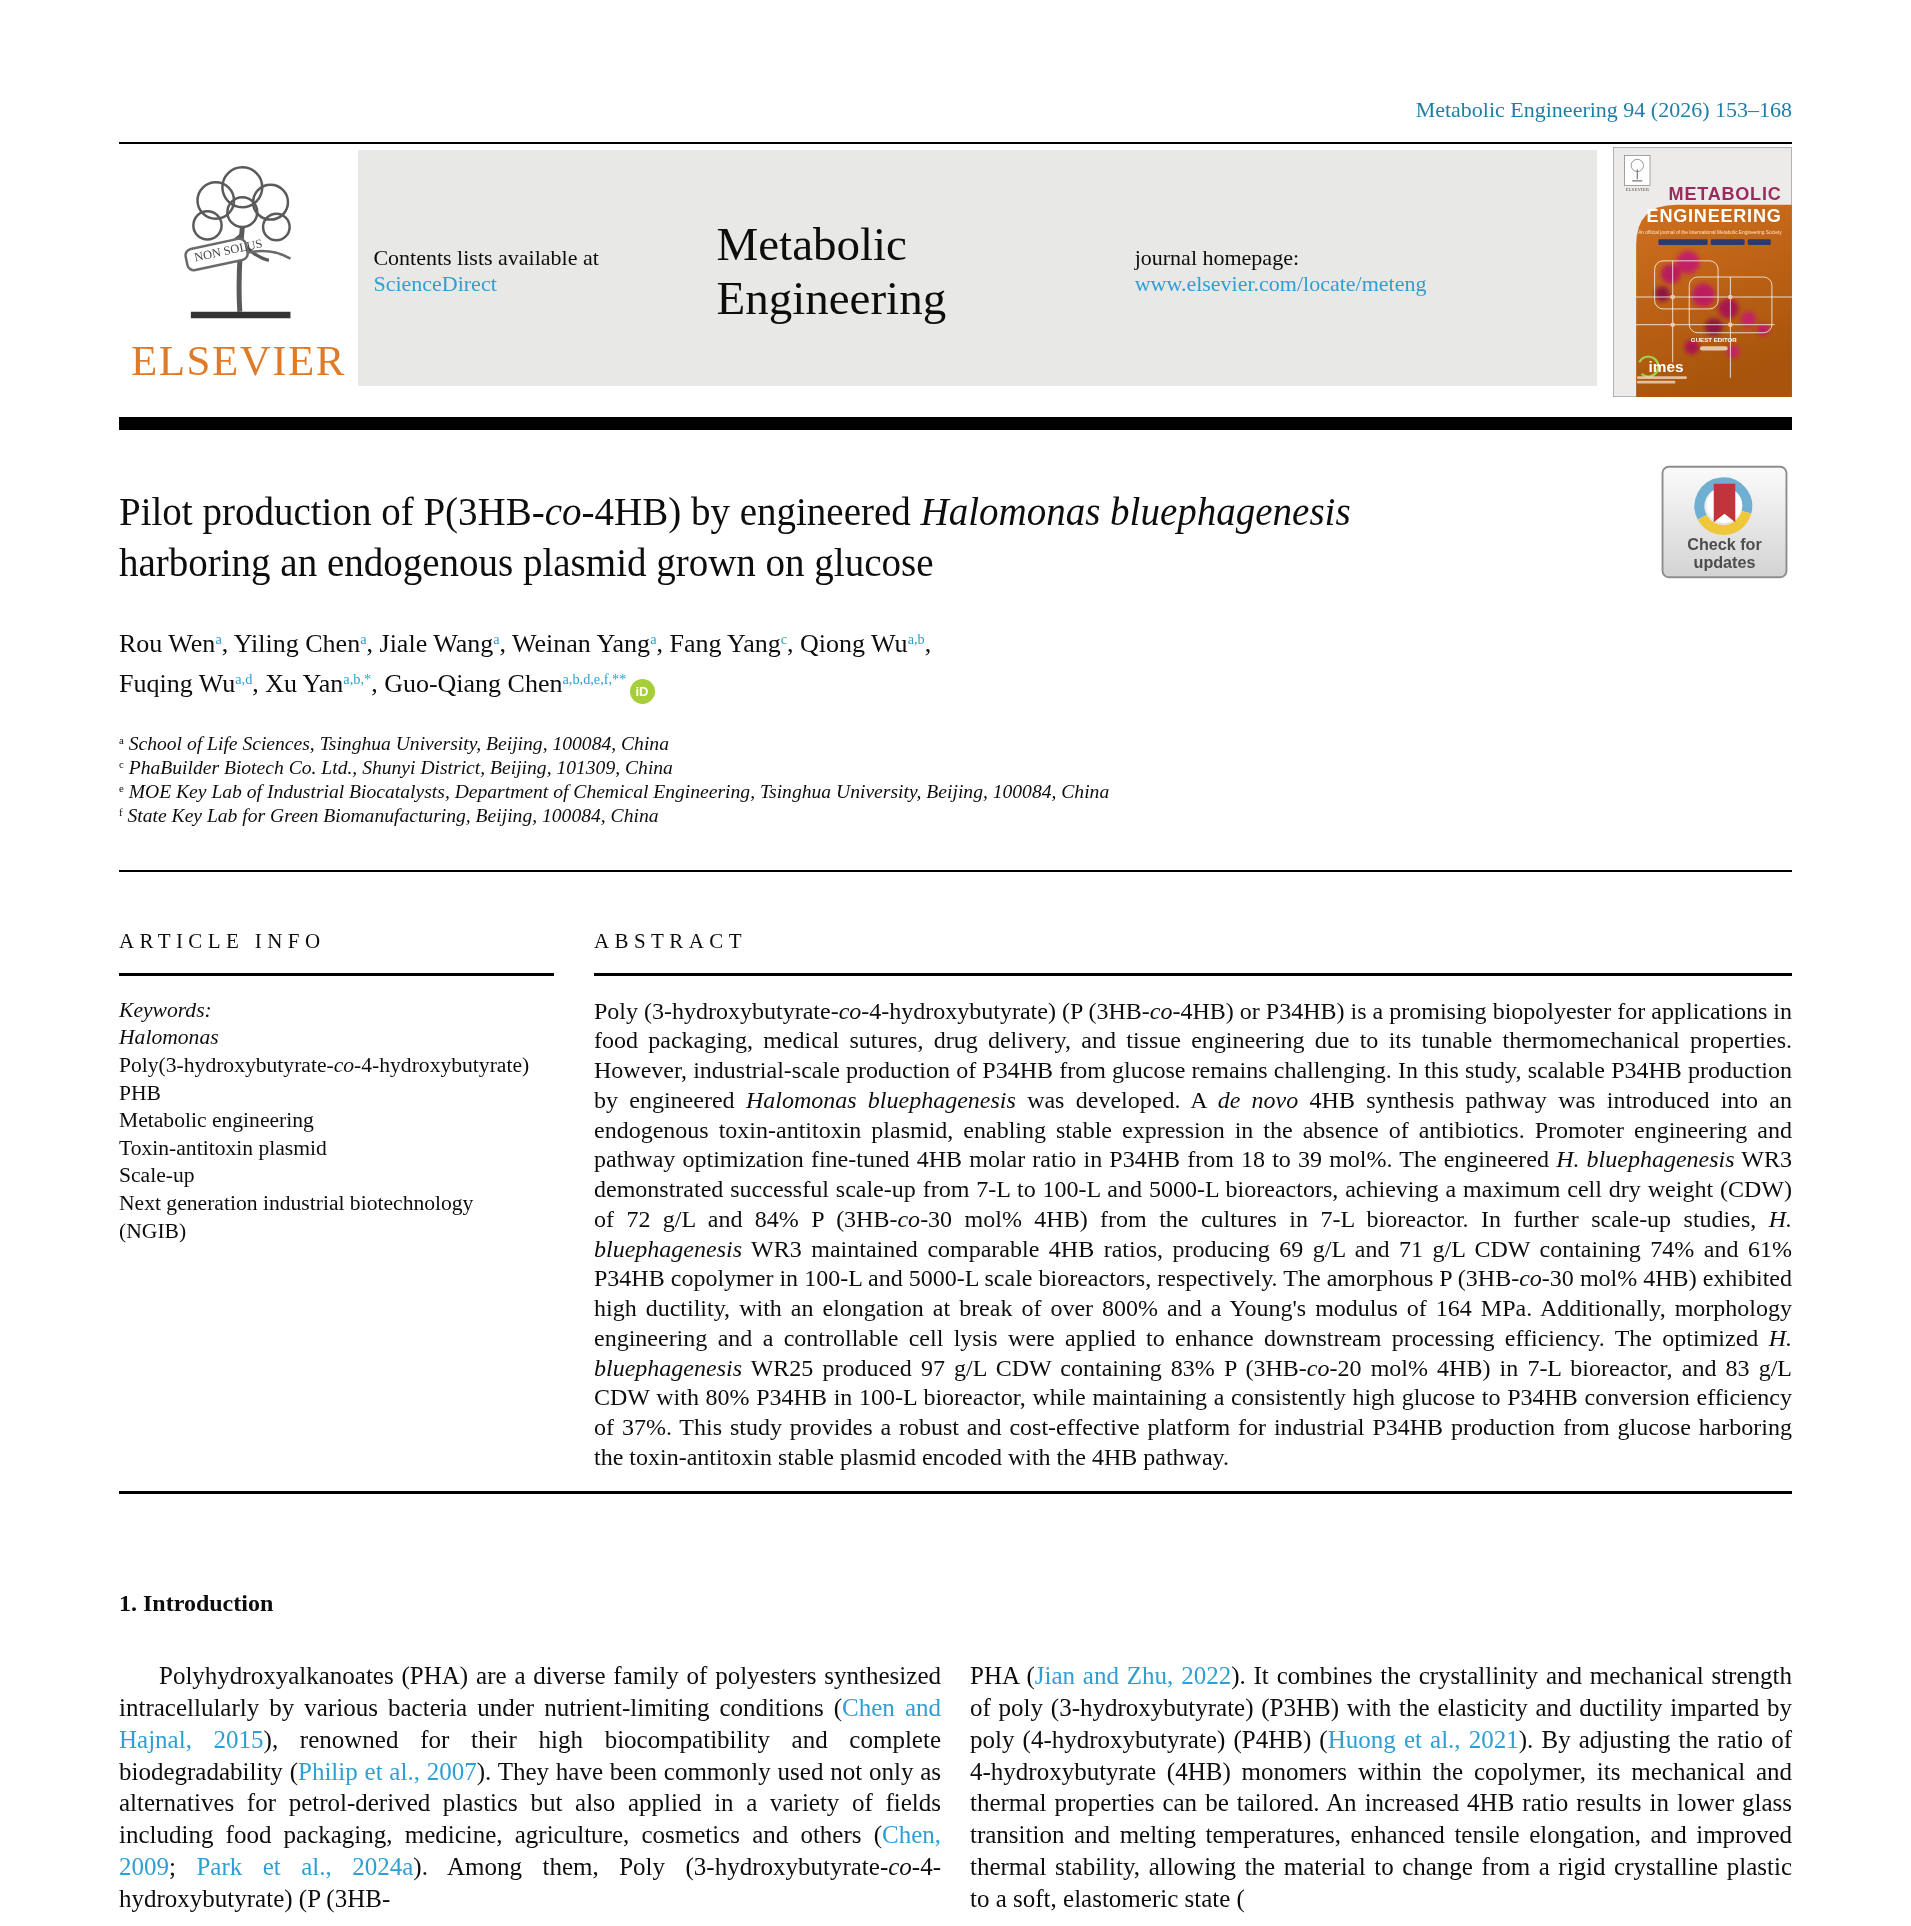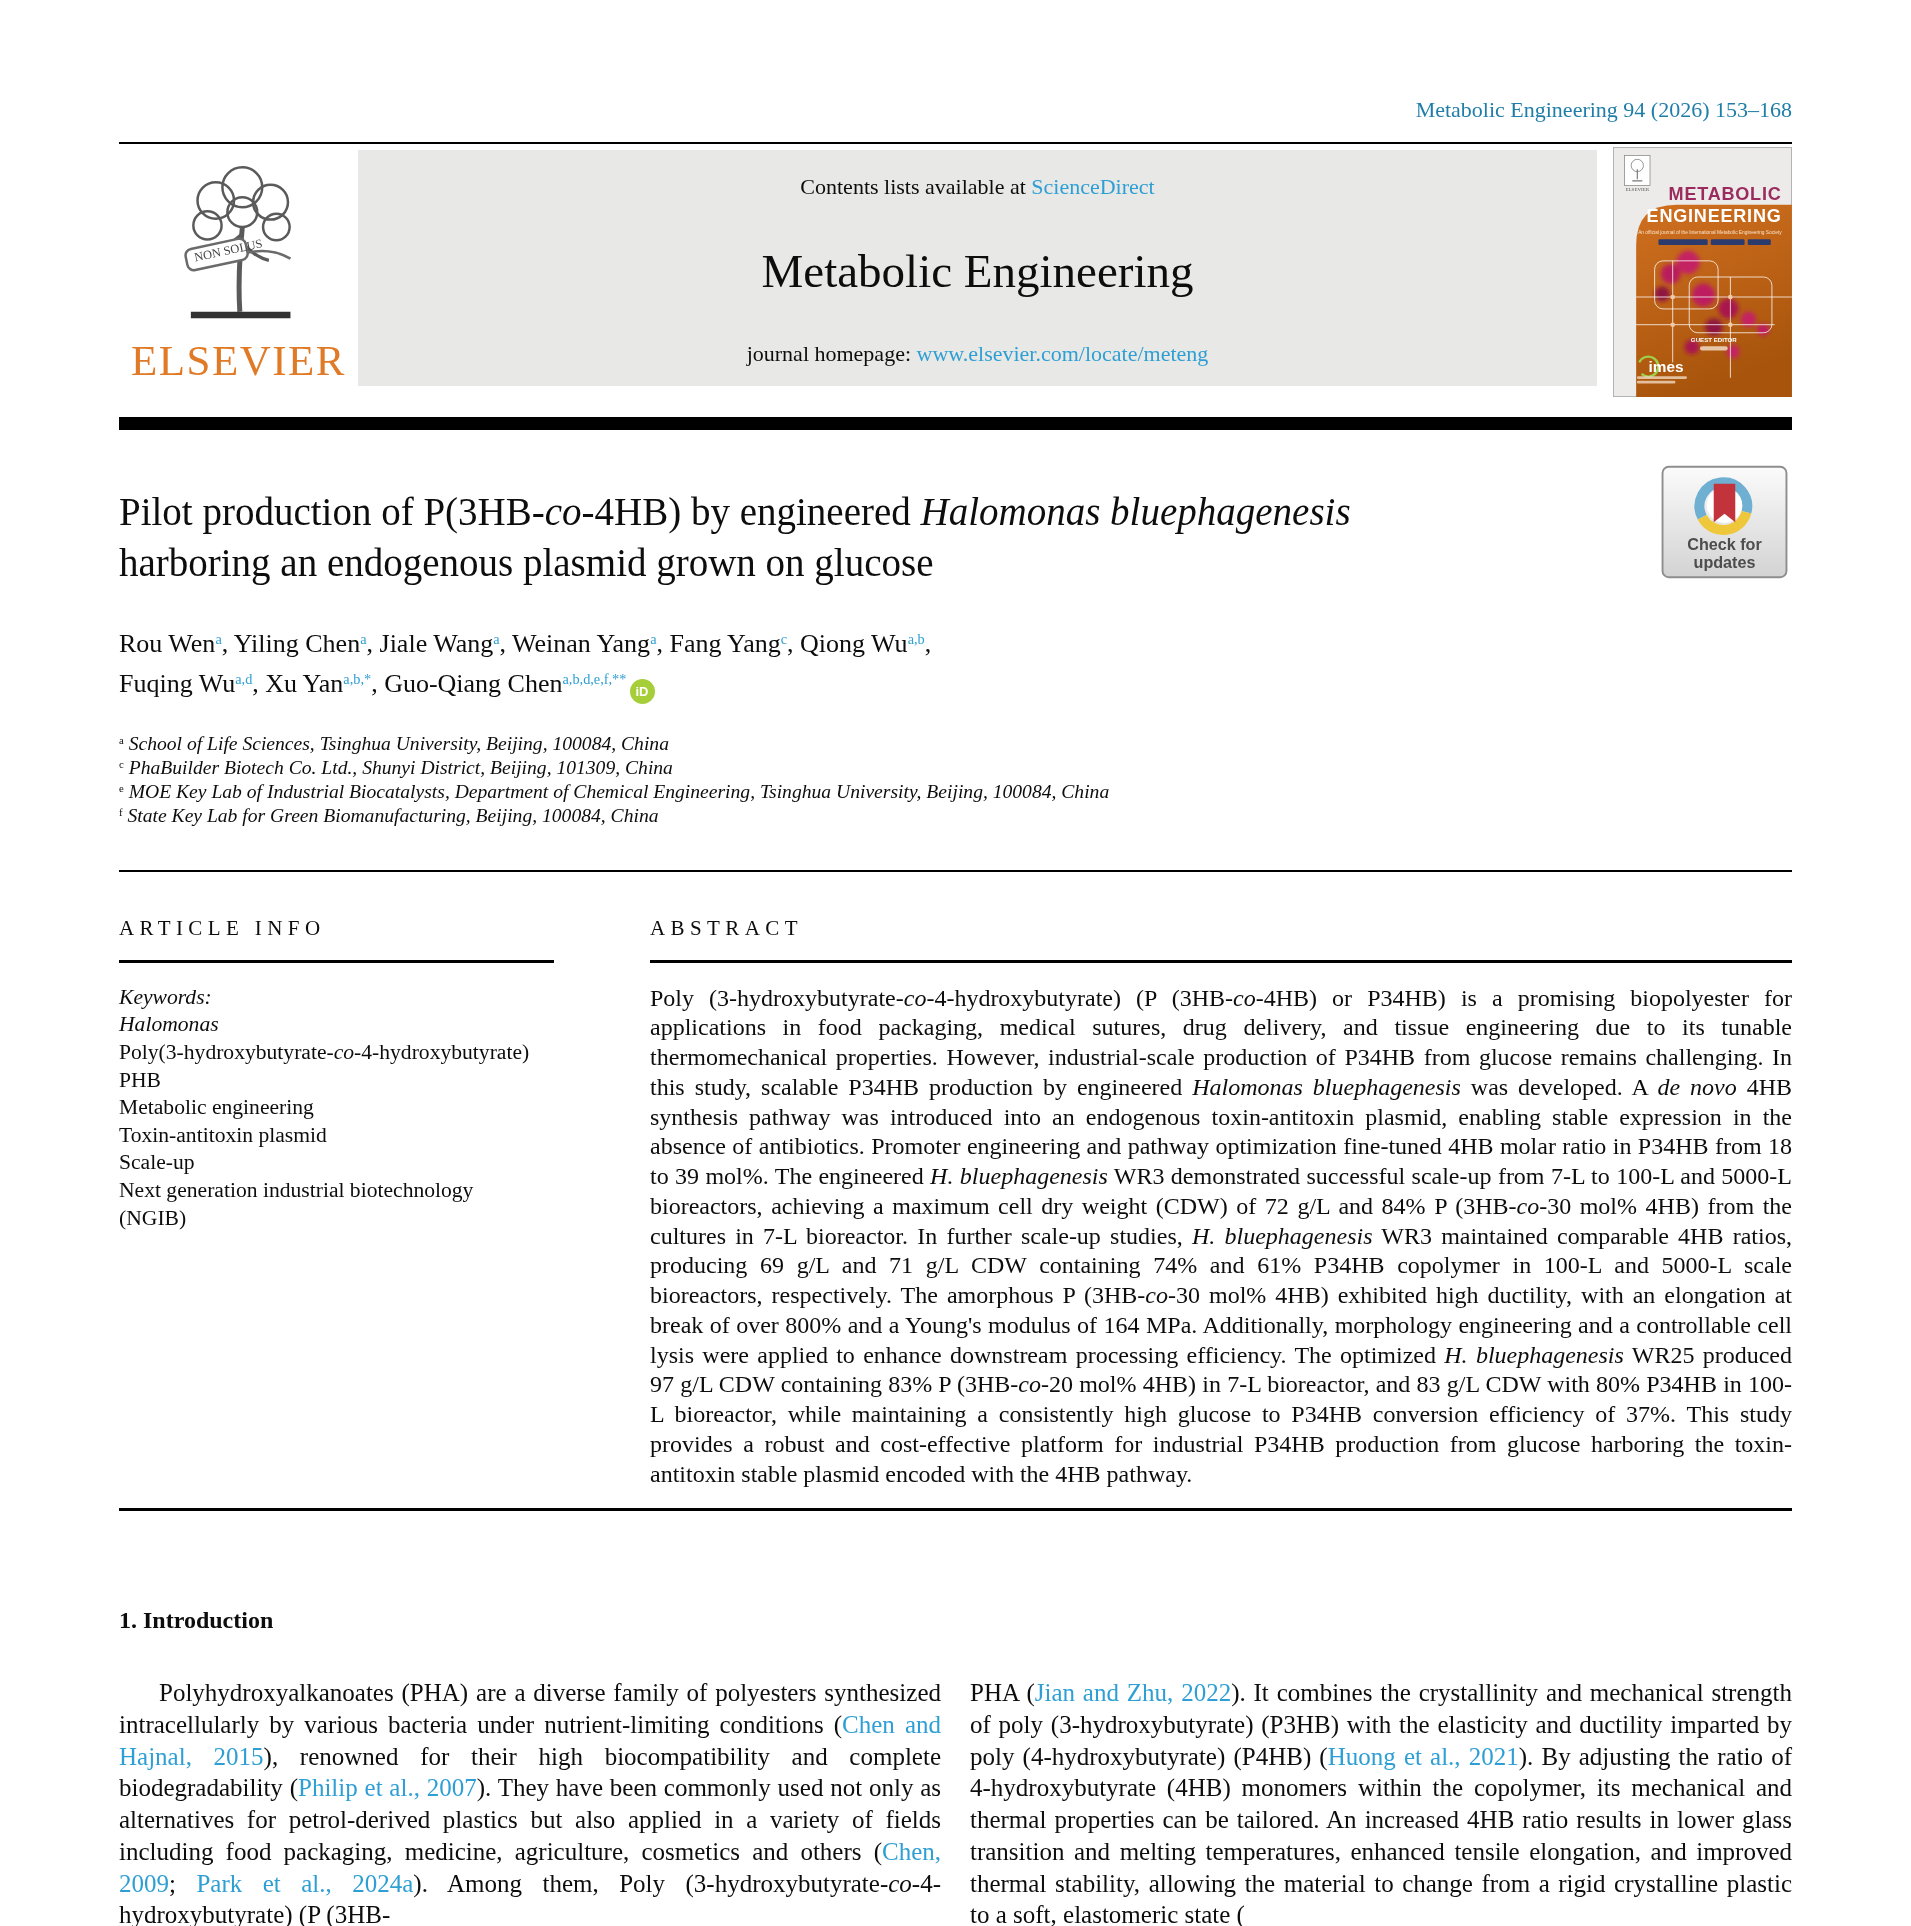--- a/index.html
+++ b/index.html
@@ -15,21 +15,21 @@
 
   
   .journal-ref { text-align: right; padding-top: 97px; font-size: 22px; color: #1F7EA8; }
   .rule-thin { height: 2.3px; background: #000; margin-top: 18.5px; }
   .header-band { display: flex; margin-top: 6.2px; align-items: flex-start; }
   .elsevier-block { width: 239px; display: flex; flex-direction: column; align-items: center; padding-top: 3.9px; }
   .elsevier-tree { width: 166px; height: 181px; }
   .elsevier-word { font-size: 43px; color: #E07A26; letter-spacing: 1.5px; margin-top: 0.8px; font-weight: normal; }
   .header-grey {
     flex: 1; background: #E8E8E6; height: 236px;
-    display: flex; flex-direction: column; align-items: center; justify-content: space-between;
+    display: flex; flex-direction: row; align-items: center; justify-content: space-between;
     padding: 24px 15.4px 18.5px;
   }
   .contents-line { font-size: 22px; }
   .journal-name { font-size: 47px; }
   .homepage-line { font-size: 22px; }
   .lnk { color: #2E9FD4; cursor: pointer; }
   .cover { width: 179px; height: 250px; margin-left: 16px; margin-top: -3.1px; flex: none; }
   .rule-thick { height: 12.7px; background: #000; margin-top: 20px; }
 
   
@@ -43,21 +43,21 @@
   .it { font-style: italic; }
   .affiliations { margin-top: 28px; font-size: 19.6px; line-height: 1.22; }
   .orcid-icon {
     display: inline-block; width: 25px; height: 25px; border-radius: 50%;
     background: #A6CE39; color: #fff; text-align: center;
     font: bold 13px/25px "Liberation Sans", sans-serif; vertical-align: -3.9px; margin-left: 3.1px;
   }
 
   
   .rule-mid { height: 2.7px; background: #000; margin-top: 42px; }
-  .info-abstract { display: grid; grid-template-columns: 435px 1fr; column-gap: 96px; margin-top: 44px; }
+  .info-abstract { display: grid; grid-template-columns: 435px 1fr; column-gap: 40px; margin-top: 57px; }
   .col-head { font-size: 21px; letter-spacing: 5.4px; font-weight: normal; }
   .head-rule { height: 2.3px; background: #000; margin-top: 19px; }
   .info-body { margin-top: 21px; font-size: 21.6px; line-height: 1.28; }
   .abstract-body { margin-top: 21px; font-size: 24px; line-height: 1.24; text-align: justify; }
   .rule-bottom { height: 3.1px; background: #000; margin-top: 18.5px; }
 
   
   .intro-head { margin-top: 96px; font-size: 24px; font-weight: bold; }
   .intro-cols { display: grid; grid-template-columns: 1fr 1fr; column-gap: 29px; margin-top: 43px; }
   .intro-cols p { font-size: 25px; line-height: 1.27; text-align: justify; }

